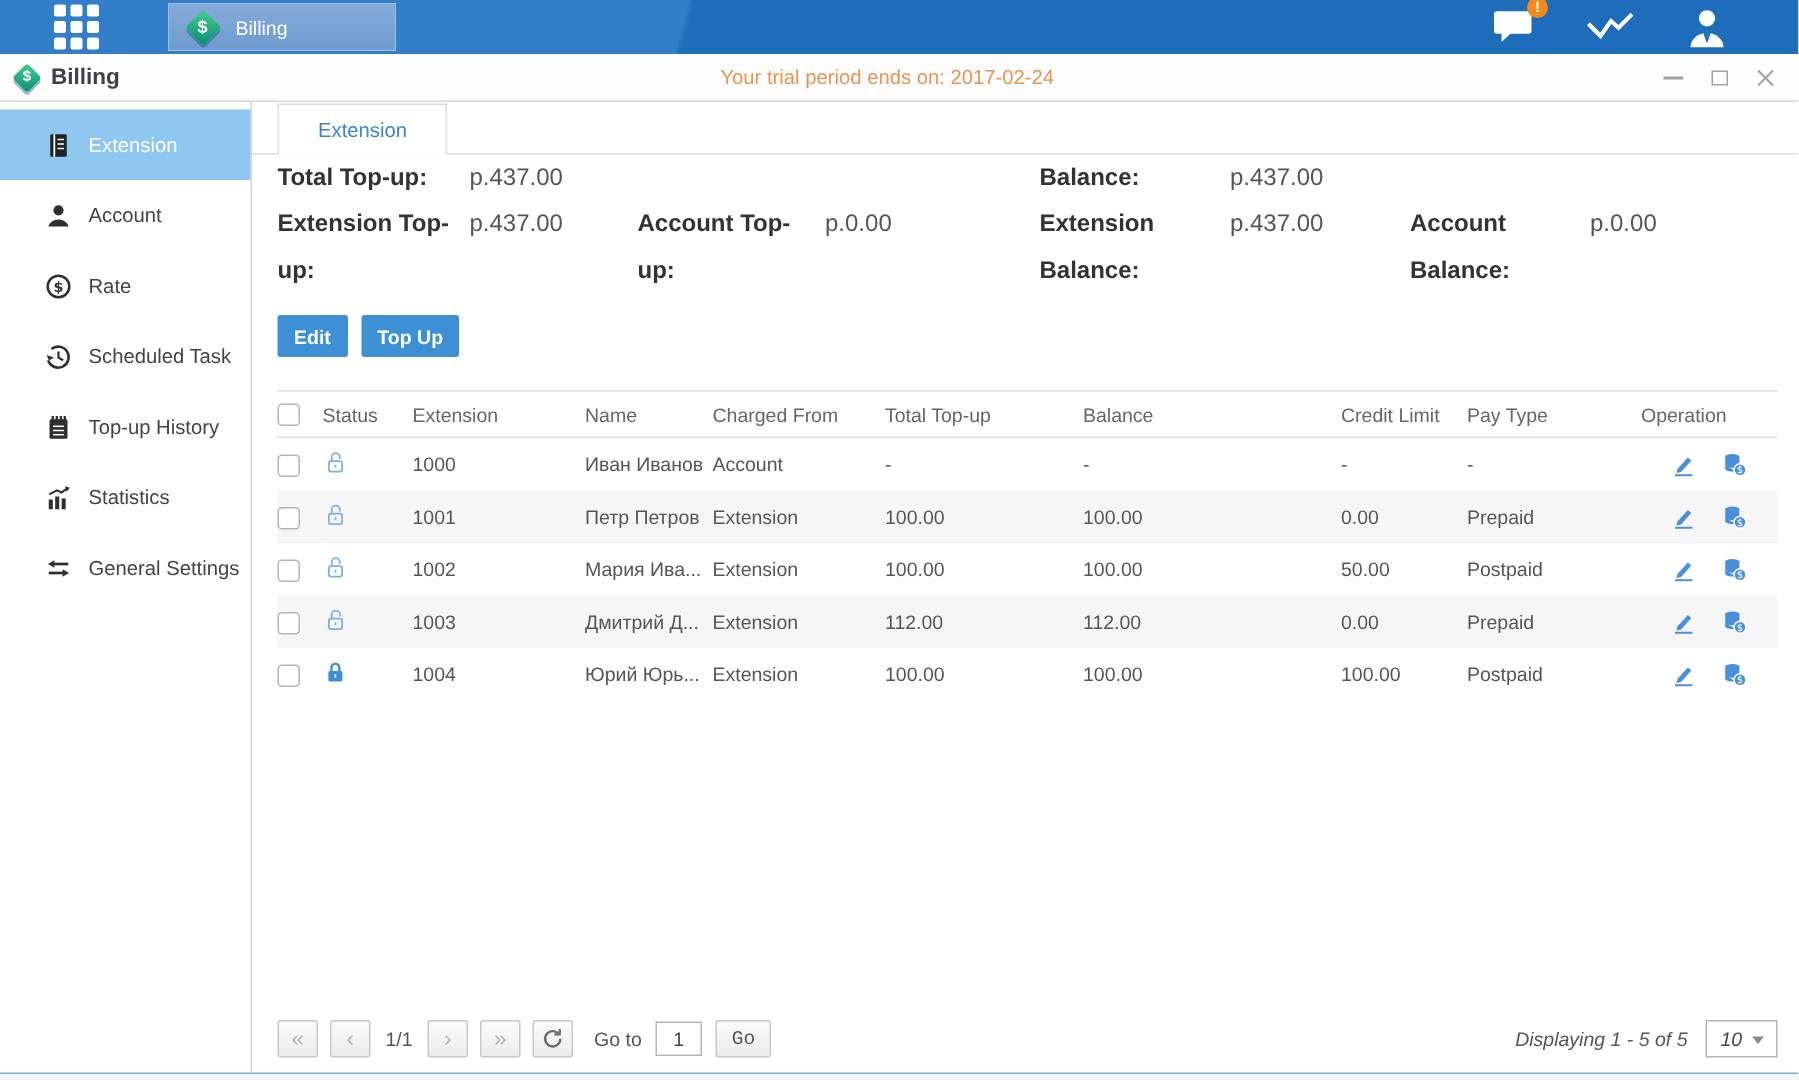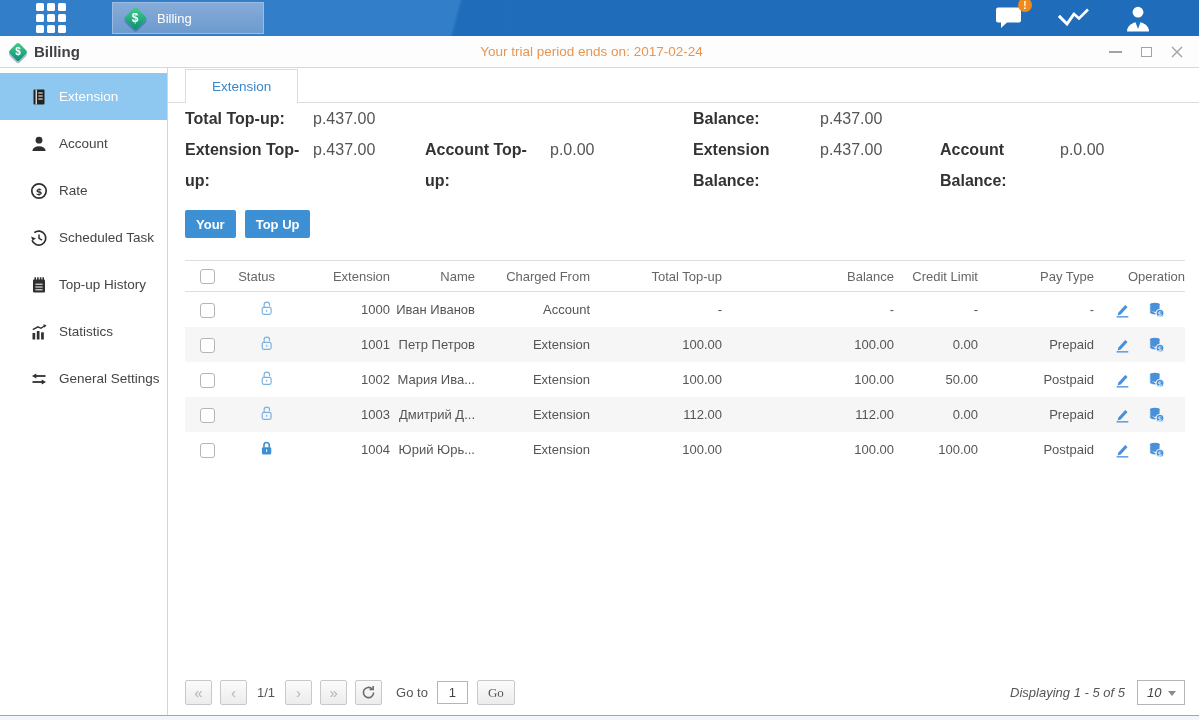--- a/index.html
+++ b/index.html
@@ -65,38 +65,38 @@
   .actions { margin-top:14px; display:flex; gap:9px; }
   .btn { background:#3e90d4; color:#fff; border:none; border-radius:2px; height:28px; padding:0 11px;
     font-size:13px; font-weight:bold; font-family:inherit; cursor:pointer; }
 
   
   .table { margin-top:22px; }
   .trow { display:grid; align-items:center; height:35px; font-size:13px; color:#555;
     grid-template-columns:30px 60px 115px 85px 115px 132px 172px 84px 116px 91px; }
   .trow.thead { height:32px; border-top:1px solid #ddd; border-bottom:1px solid #ddd; color:#666; }
   .trow.alt { background:#f6f6f6; }
-  .tc { text-align:right; white-space:nowrap; }
+  .tc { text-align:left; white-space:nowrap; }
   .cb { display:inline-block; width:15px; height:15px; border:1px solid #b5b5b5; border-radius:3px;
     background:#fff; cursor:pointer; vertical-align:middle; }
   .licon { display:inline-flex; cursor:pointer; }
   .op { display:flex; align-items:center; justify-content:center; gap:16px; }
   .oicon { display:inline-flex; cursor:pointer; }
 
   
   .pager { margin-top:auto; display:flex; align-items:center; padding:8px 0 10px; font-size:13px; color:#555; }
   .pbtn { width:27px; height:25px; border:1px solid #c8c8c8; border-radius:2px;
     background:linear-gradient(#fbfbfb,#ececec); display:flex; align-items:center; justify-content:center;
     color:#b3b3b3; font-size:15px; margin-right:8px; cursor:pointer; }
   .pind { margin:0 10px 0 2px; color:#555; }
   .goto-label { margin-left:6px; }
   .goto-input { width:31px; height:23px; border:1px solid #b5b5b5; text-align:center; font-size:13px;
     margin:0 9px; font-family:inherit; color:#444; }
   .go-btn { height:25px; padding:0 10px; border:1px solid #c8c8c8; border-radius:2px;
-    background:linear-gradient(#fbfbfb,#ececec); font-size:13px; color:#555; cursor:pointer; font-family:Liberation Serif, serif; }
+    background:linear-gradient(#fbfbfb,#ececec); font-size:13px; color:#555; cursor:pointer; font-family:Liberation Mono, monospace; }
   .pager-right { margin-left:auto; display:flex; align-items:center; gap:12px;font-style:italic; }
   .psize { width:48px; height:25px; border:1px solid #b5b5b5; display:flex; align-items:center;
     padding-left:9px; position:relative; background:#fff; cursor:pointer; color:#444; }
   .caret { position:absolute; right:8px; top:10px; width:0; height:0;
     border-left:4.5px solid transparent; border-right:4.5px solid transparent; border-top:5.5px solid #8a8a8a; }
 
   .frame { height:5px; flex:0 0 5px; border-top:1px solid #84aed8; background:#f2f6fa; }
 </style>
 </head>
 <body>
@@ -272,21 +272,21 @@
           <span style="grid-area:2/2">p.437.00</span>
           <b style="grid-area:2/3">Account Top-up:</b>
           <span style="grid-area:2/4">p.0.00</span>
           <b style="grid-area:2/5">Extension Balance:</b>
           <span style="grid-area:2/6">p.437.00</span>
           <b style="grid-area:2/7">Account Balance:</b>
           <span style="grid-area:2/8">p.0.00</span>
         </div>
 
         <div class="actions">
-          <button class="btn">Your</button>
+          <button class="btn">Edit</button>
           <button class="btn">Top Up</button>
         </div>
 
         <div class="table">
             <div class="trow thead">
               <div class="tc"><span class="cb"></span></div>
               <div class="tc">Status</div>
               <div class="tc">Extension</div>
               <div class="tc">Name</div>
               <div class="tc">Charged From</div>

